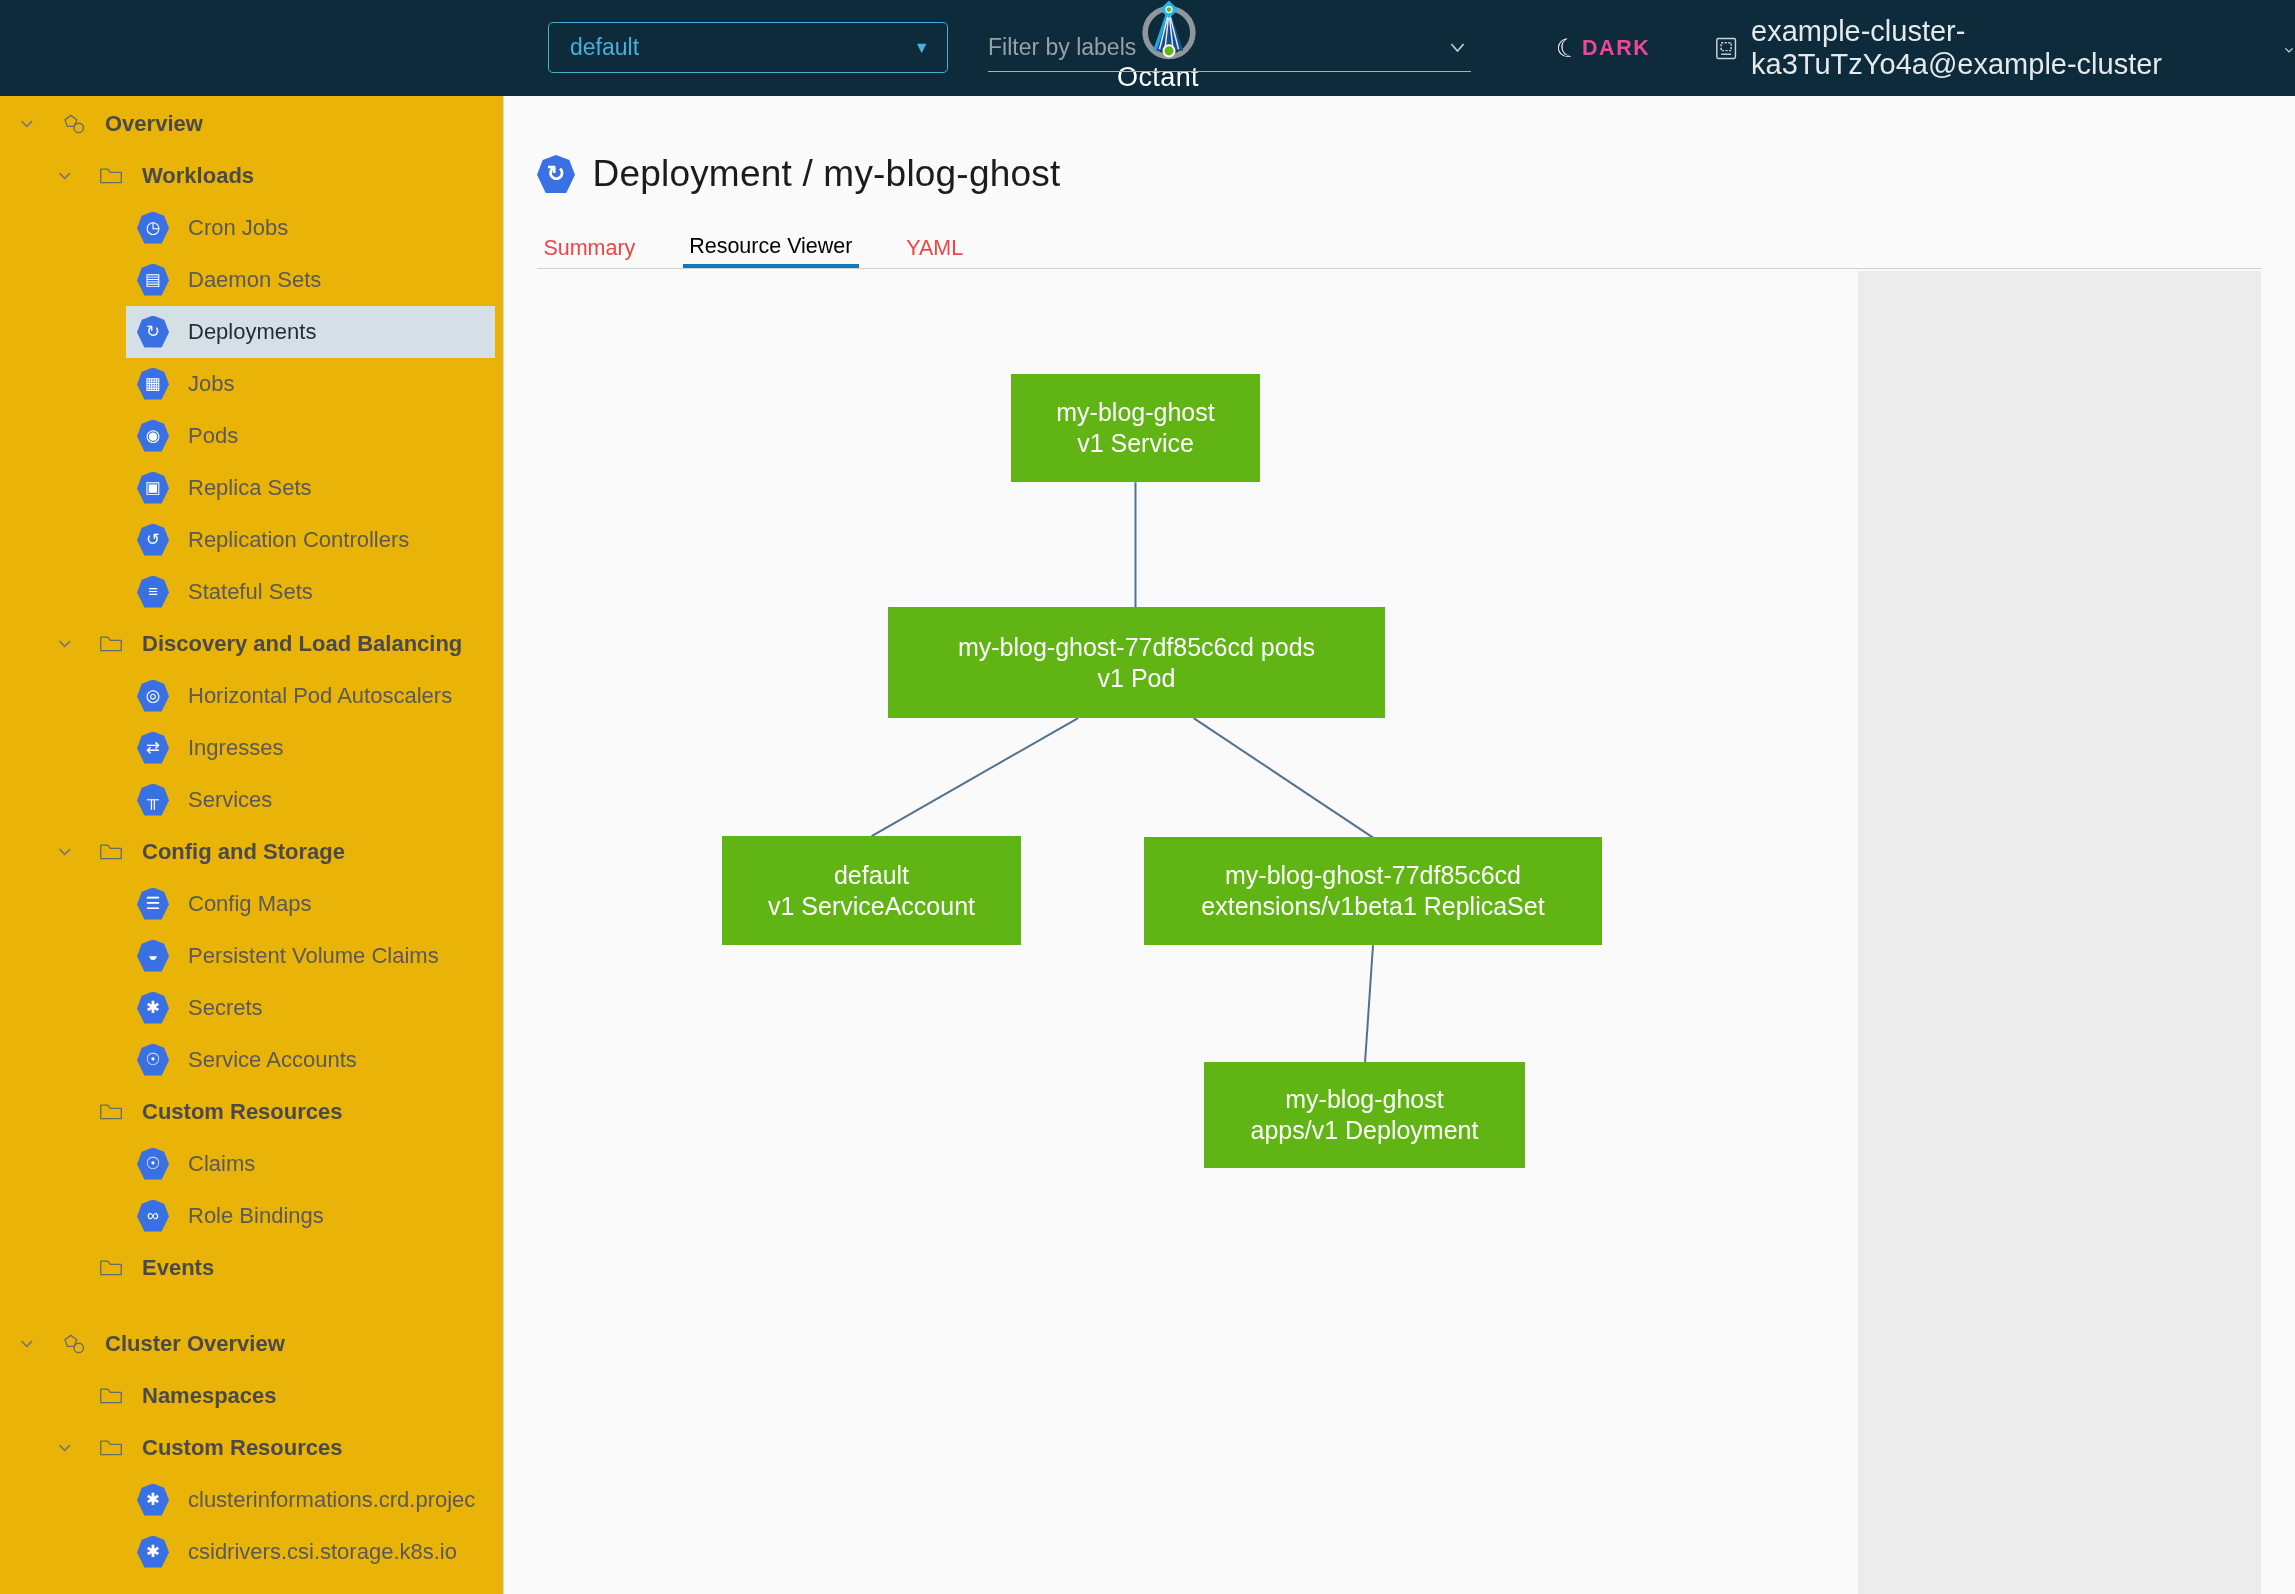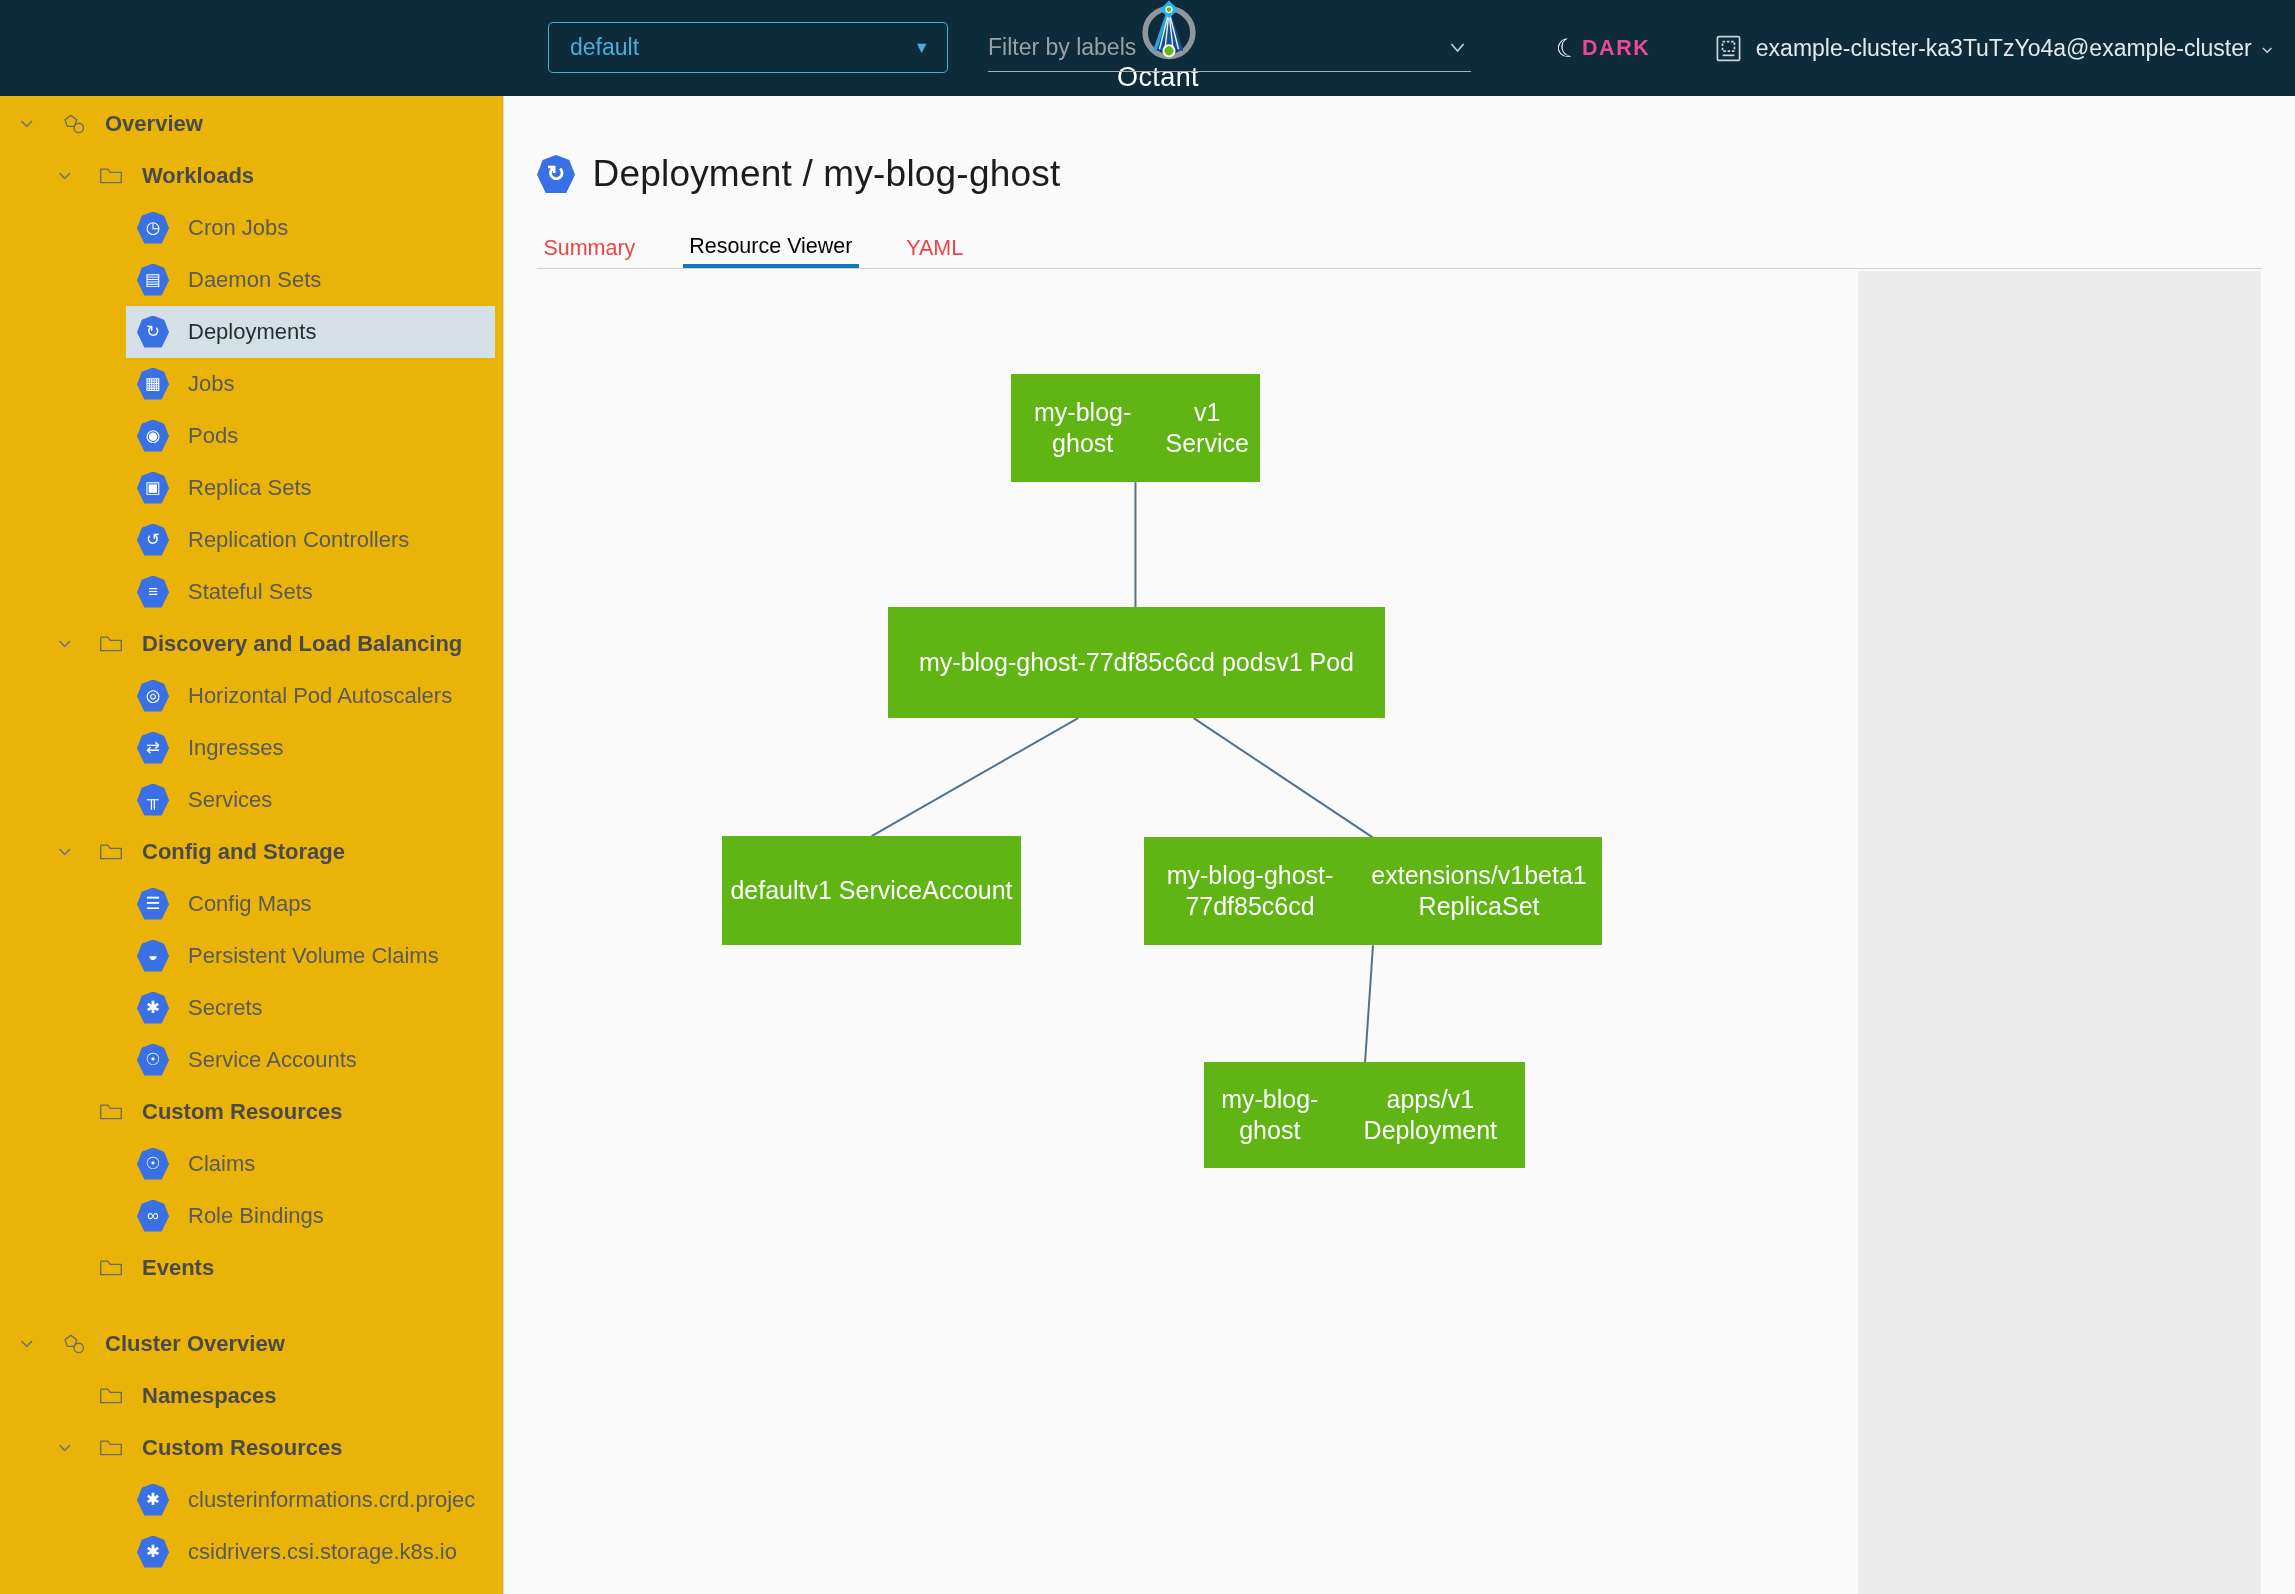--- a/index.html
+++ b/index.html
@@ -28,21 +28,21 @@
     border-bottom:1.6px solid #aab1b6; display:flex; align-items:center;
   }
   #filter .ph { color:#9aa0a5; font-size:23px; }
   #filter svg { position:absolute; right:3.2px; top:12.8px; width:21px; height:21px;
     fill:none; stroke:#c3c8cc; stroke-width:2; }
   #theme { position:absolute; left:1556px; top:0; height:96px; display:flex; align-items:center; cursor:pointer; }
   #theme .moon { color:#ffffff; font-size:25.5px; transform:rotate(-12deg); }
   #theme .tlabel { color:#ec4899; font-size:21.5px; font-weight:700; letter-spacing:1.6px; margin-left:3px; }
   #ctx { position:absolute; left:1714px; top:0; height:96px; display:flex; align-items:center; cursor:pointer; }
   #ctx svg.cicon { width:29px; height:29px; }
-  #ctx .cval { color:#e4e9ec; font-size:23px; font-weight:300; margin-left:12.8px; }
+  #ctx .cval { color:#e4e9ec; font-size:29px; font-weight:300; margin-left:12.8px; }
   #ctx svg.cchev { width:14.3px; height:14.3px; fill:none; stroke:#cfd4d8; stroke-width:2; margin-left:8px; margin-top:4.8px;}
   
   #sidebar {
     position:absolute; left:0; top:96px; width:504px; height:1498px;
     background:#eab308; border-right:0.8px solid #d7d7d7; padding-top:1.6px; overflow:hidden;
   }
   .srow { position:relative; height:52px; display:flex; align-items:center; cursor:pointer; white-space:nowrap; }
   .srow > * { position:relative; z-index:1; flex:0 0 auto; }
   .srow.gap { margin-top:24px; }
   .srow.sel::before { content:""; position:absolute; left:126px; right:8px; top:0; bottom:0; background:#d5e0e6; z-index:0; }
@@ -73,21 +73,21 @@
   }
   .tab {
     display:flex; align-items:center; padding:0 6.4px; margin-right:41px;
     font-size:21.5px; color:#ef4444; cursor:pointer;
   }
   .tab.active { color:#000; border-bottom:4.8px solid #0f7ab8; font-weight:400; }
   
   #viewer { position:absolute; left:0; top:174px; width:1791px; height:1325px; background:#fafafa; }
   #panel { position:absolute; left:1353px; top:0.8px; width:403px; height:1324px; background:#ececec; }
   .gnode {
-    position:absolute; display:flex; align-items:center; justify-content:center;
+    position:absolute; display:flex; flex-direction:column; align-items:center; justify-content:center;
     color:#ffffff; cursor:pointer;
   }
   .gline { font-size:25px; line-height:31px; text-align:center; }
 </style>
 </head>
 <body>
 
 <header id="hdr">
   <svg id="logo" viewBox="0 0 78 78">
     <circle cx="39" cy="41" r="30" fill="none" stroke="#8f969c" stroke-width="7"></circle>

